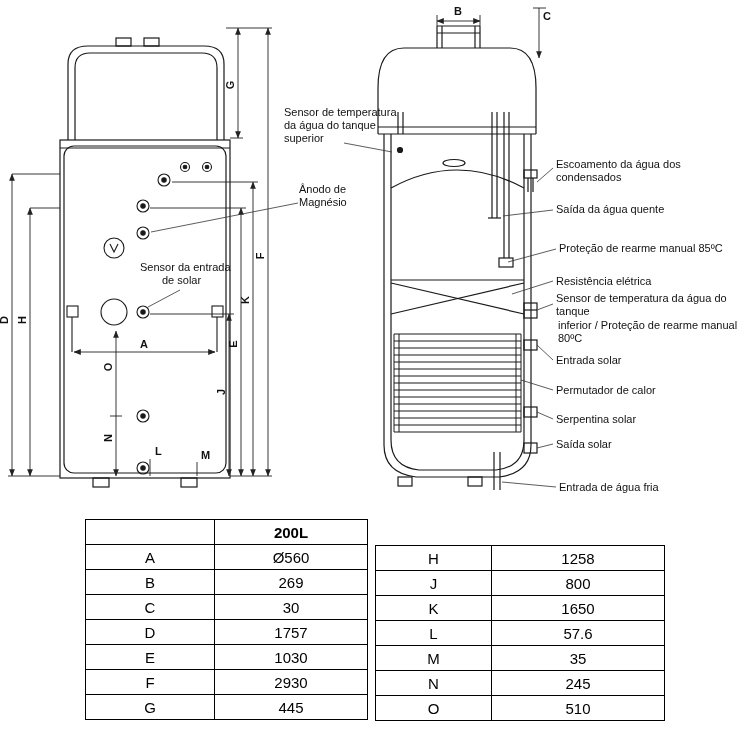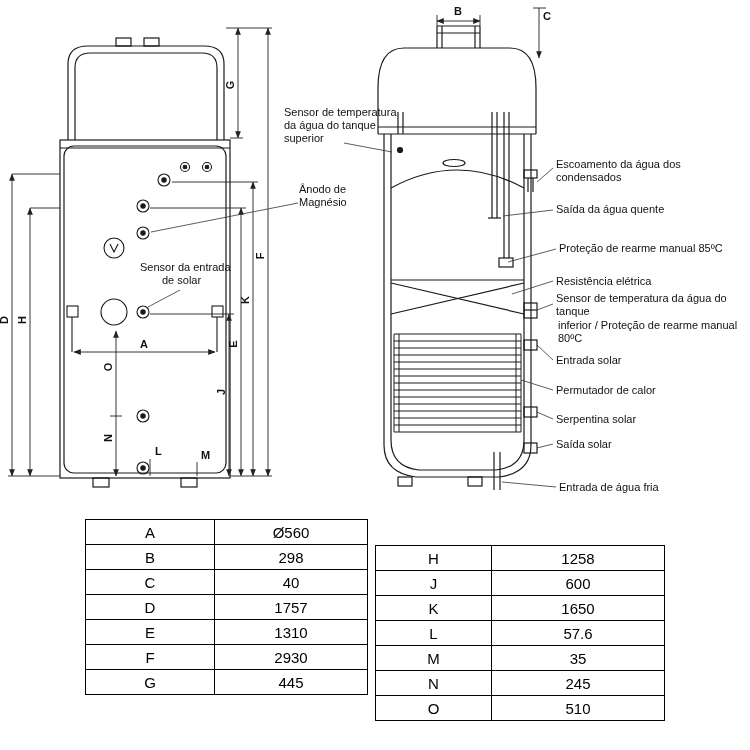--- a/index.html
+++ b/index.html
@@ -223,59 +223,63 @@
     <text class="callout" x="556" y="394">Permutador de calor</text>
     <text class="callout" x="556" y="423">Serpentina solar</text>
     <text class="callout" x="556" y="448">Saída solar</text>
     <text class="callout" x="559" y="491">Entrada de água fria</text>
   </g>
 </svg>
 
 <table class="spec" id="t-left">
   <tbody>
     <tr>
+      <td class="c1"></td>
+      <th class="c2">200L</th>
+    </tr>
+    <tr>
       <td class="c1">A</td>
       <td class="c2">Ø560</td>
     </tr>
     <tr>
       <td class="c1">B</td>
-      <td class="c2">298</td>
+      <td class="c2">269</td>
     </tr>
     <tr>
       <td class="c1">C</td>
-      <td class="c2">40</td>
+      <td class="c2">30</td>
     </tr>
     <tr>
       <td class="c1">D</td>
       <td class="c2">1757</td>
     </tr>
     <tr>
       <td class="c1">E</td>
-      <td class="c2">1310</td>
+      <td class="c2">1030</td>
     </tr>
     <tr>
       <td class="c1">F</td>
       <td class="c2">2930</td>
     </tr>
     <tr>
       <td class="c1">G</td>
       <td class="c2">445</td>
     </tr>
   </tbody>
 </table>
 
 <table class="spec" id="t-right">
   <tbody>
     <tr>
       <td class="c1">H</td>
       <td class="c2">1258</td>
     </tr>
     <tr>
       <td class="c1">J</td>
-      <td class="c2">600</td>
+      <td class="c2">800</td>
     </tr>
     <tr>
       <td class="c1">K</td>
       <td class="c2">1650</td>
     </tr>
     <tr>
       <td class="c1">L</td>
       <td class="c2">57.6</td>
     </tr>
     <tr>

